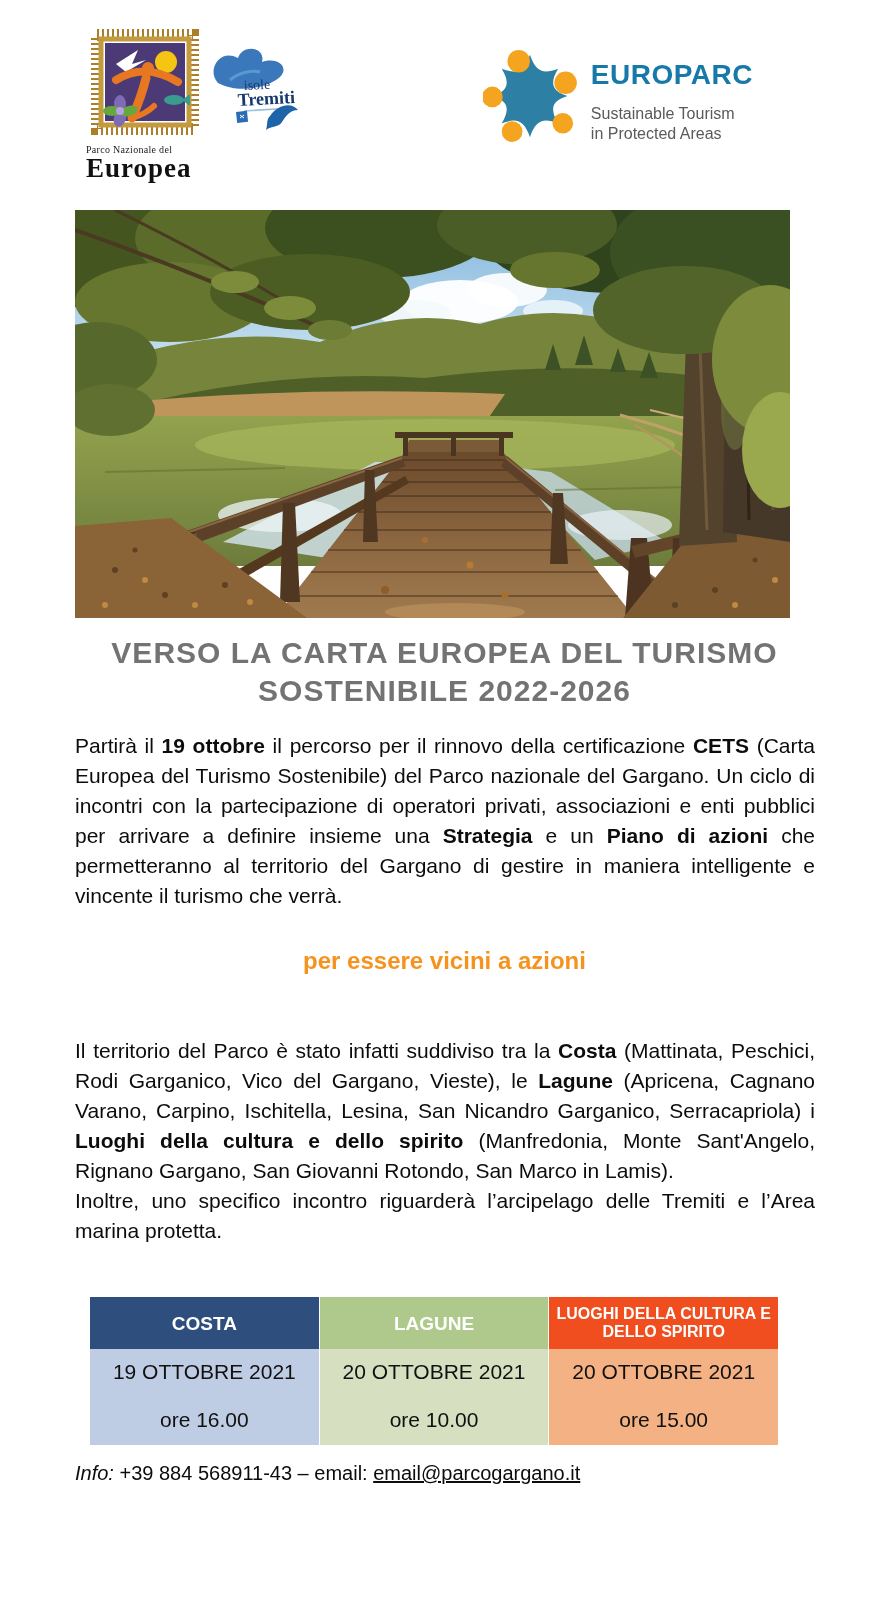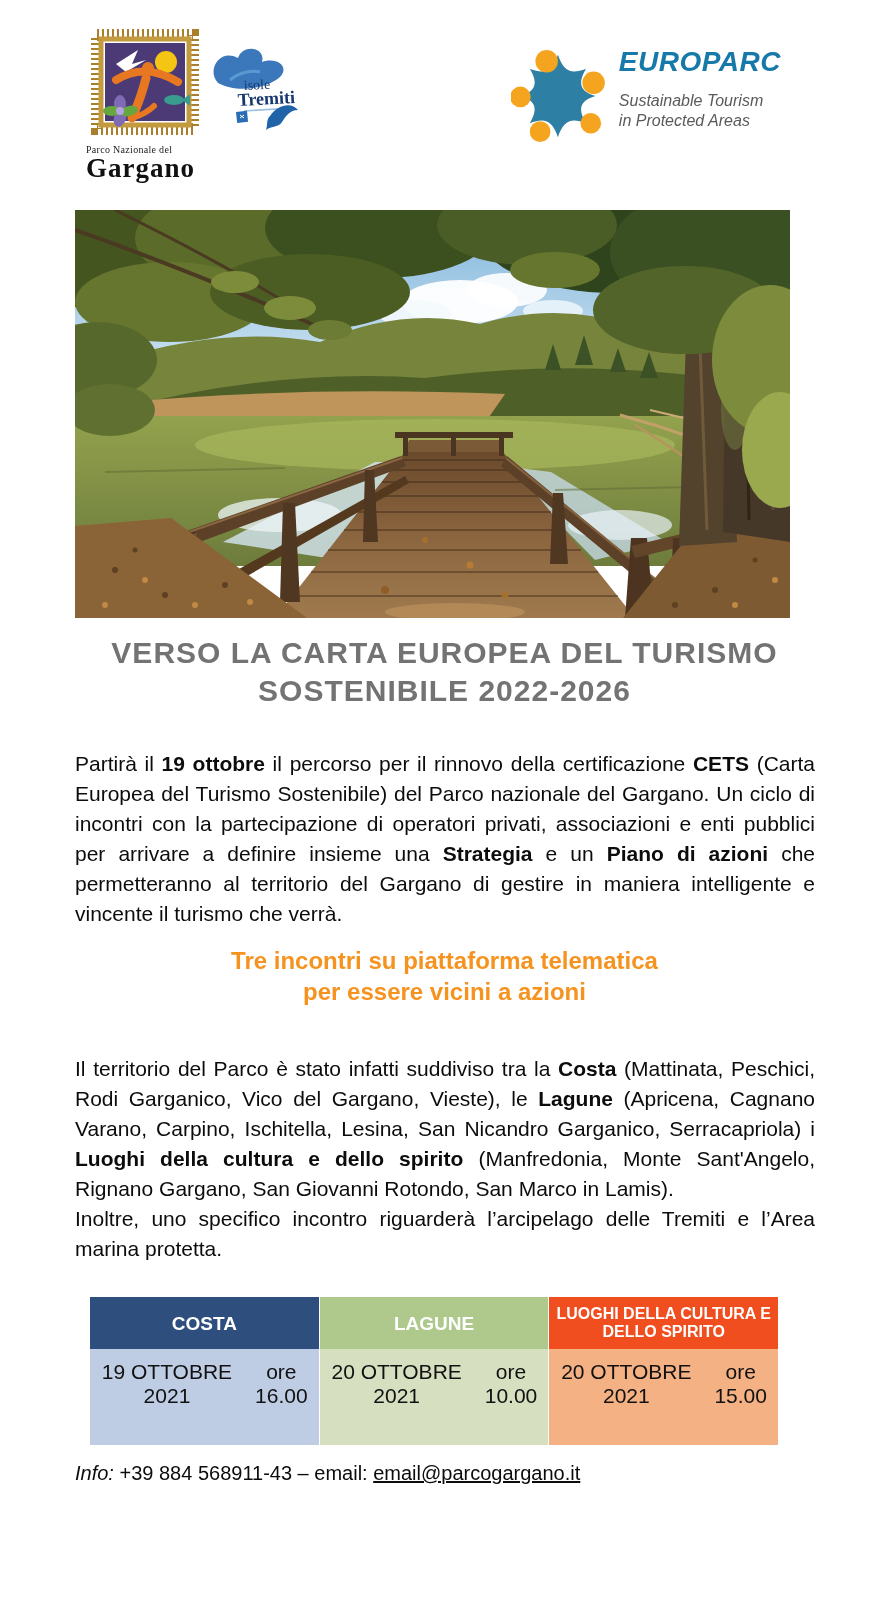--- a/index.html
+++ b/index.html
@@ -6,48 +6,48 @@
   .page{position:relative;width:889px;height:1600px;background:#ffffff;overflow:hidden;
         font-family:"Liberation Sans", sans-serif;color:#151515;}
 
   
   .logo-block{position:absolute;}
   .gargano{left:86px;top:26px;width:120px;text-align:left;}
   .gargano .sub{font-family:"Liberation Serif", serif;font-size:10px;color:#1a1a1a;margin-top:2px;letter-spacing:.3px;}
   .gargano .big{font-family:"Liberation Serif", serif;font-size:27px;font-weight:bold;color:#111;
                 letter-spacing:1px;line-height:26px;}
   .tremiti{left:200px;top:38px;width:105px;}
-  .europarc{left:511px;top:48px;width:270px;display:flex;align-items:flex-start;gap:14px;font-style:italic;}
+  .europarc{left:483px;top:48px;width:270px;display:flex;align-items:flex-end;gap:14px;}
   .europarc .words{line-height:1;}
   .europarc .brand{font-size:28px;font-weight:bold;color:#1779a8;letter-spacing:.5px;}
   .europarc .tag{font-size:16px;color:#5a5a5a;line-height:20px;margin-top:15px;}
 
   
   .photo{position:absolute;left:75px;top:210px;width:715px;height:408px;overflow:hidden;}
 
   
   .title{position:absolute;left:0;top:634px;width:100%;text-align:center;
          color:#737373;font-weight:bold;font-size:30px;line-height:38px;letter-spacing:1px;}
 
   
   .bodytext{position:absolute;left:75px;width:740px;font-size:21px;line-height:30px;
-            text-align:justify;color:#0c0c0c;margin-top:18px;}
+            text-align:justify;color:#0c0c0c;}
   .p1{top:731px;}
   .p2{top:1036px;}
   .subhead{position:absolute;left:0;top:945px;width:100%;text-align:center;
            color:#f6921e;font-weight:bold;font-size:24px;line-height:31px;}
 
   
   .sched{position:absolute;left:90px;top:1297px;width:688px;display:flex;}
   .sched .col{width:229px;margin-right:1px;}
   .sched .col:last-child{margin-right:0;}
   .sched .hdr{height:52px;display:flex;align-items:center;justify-content:center;text-align:center;
               color:#ffffff;font-weight:bold;font-size:19px;line-height:21px;padding:0 6px;box-sizing:border-box;}
   .sched .col:nth-child(3) .hdr{font-size:16px;line-height:18px;}
-  .sched .bdy{height:96px;display:flex;flex-direction:row;justify-content:space-between;
+  .sched .bdy{height:96px;display:flex;flex-direction:column;justify-content:space-between;
               text-align:center;font-size:21px;color:#111;padding:11px 0 13px 0;box-sizing:border-box;}
   .hdr-costa{background:#2e4f7e;} .bdy-costa{background:#bfcde4;}
   .hdr-lagune{background:#afc98c;} .bdy-lagune{background:#d6e0c0;}
   .hdr-luoghi{background:#f04e1e;} .bdy-luoghi{background:#f4b183;}
 
   
   .footer{position:absolute;left:75px;top:1462px;font-size:20px;color:#0c0c0c;}
   .footer .lbl{font-style:italic;}
   .footer a{color:#0c0c0c;text-decoration:underline;}
 </style>
@@ -69,21 +69,21 @@
       <circle cx="62" cy="42" r="6" fill="#e87722"></circle>
       <ellipse cx="88" cy="74" rx="10" ry="5" fill="#3a9b8f"></ellipse>
       <path d="M96,74 L104,68 L104,80 Z" fill="#3a9b8f"></path>
       <ellipse cx="34" cy="78" rx="6" ry="9" fill="#7f6ab5"></ellipse>
       <ellipse cx="34" cy="92" rx="6" ry="9" fill="#7f6ab5" transform="rotate(20 34 92)"></ellipse>
       <ellipse cx="26" cy="85" rx="9" ry="5" fill="#66a83f"></ellipse>
       <ellipse cx="43" cy="85" rx="9" ry="5" fill="#66a83f" transform="rotate(-15 43 85)"></ellipse>
       <circle cx="34" cy="85" r="4" fill="#b5a2e0"></circle>
     </svg>
     <div class="sub">Parco Nazionale del</div>
-    <div class="big">Gargano</div>
+    <div class="big">Europea</div>
   </div>
 
   <div class="logo-block tremiti">
     <svg width="105" height="100" viewBox="0 0 105 100">
       <path d="M18,45 C6,32 20,10 38,20 C42,6 66,8 62,24 C80,18 92,32 76,42 C60,52 34,54 18,45 Z" fill="#2a6db5" opacity="0.92"></path>
       <path d="M30,42 C40,34 52,32 60,34" fill="none" stroke="#5fa3d8" stroke-width="3" opacity="0.8"></path>
       <text x="44" y="52" font-family="Liberation Serif, serif" font-size="14" fill="#16386e" transform="rotate(-3 44 52)">isole</text>
       <text x="38" y="68" font-family="Liberation Serif, serif" font-size="18" font-weight="bold" fill="#16386e" transform="rotate(-3 38 68)">Tremiti</text>
       <line x1="44" y1="73" x2="92" y2="70" stroke="#9bc0dd" stroke-width="1.5"></line>
       <rect x="36" y="74" width="11" height="11" fill="#2a6db5" transform="rotate(-6 36 74)"></rect>
@@ -248,21 +248,20 @@
   </div>
 
   <div class="title">
     <div>VERSO LA CARTA EUROPEA DEL TURISMO</div>
     <div>SOSTENIBILE 2022-2026</div>
   </div>
 
   <div class="bodytext p1"><span>Partirà il </span><b>19 ottobre</b><span> il percorso per il rinnovo della certificazione </span><b>CETS</b><span> (Carta Europea del Turismo Sostenibile) del Parco nazionale del Gargano. Un ciclo di incontri con la partecipazione di operatori privati, associazioni e enti pubblici per arrivare a definire insieme una </span><b>Strategia</b><span> e un </span><b>Piano di azioni</b><span> che permetteranno al territorio del Gargano di gestire in maniera intelligente e vincente il turismo che verrà.</span></div>
 
   <div class="subhead">
-    <div>Tre incontri su piattaforma telematica</div>
     <div>per essere vicini a azioni</div>
   </div>
 
   <div class="bodytext p2">
     <div><span>Il territorio del Parco è stato infatti suddiviso tra la </span><b>Costa</b><span> (Mattinata, Peschici, Rodi Garganico, Vico del Gargano, Vieste), le </span><b>Lagune</b><span> (Apricena, Cagnano Varano, Carpino, Ischitella, Lesina, San Nicandro Garganico, Serracapriola) i </span><b>Luoghi della cultura e dello spirito</b><span> (Manfredonia, Monte Sant'Angelo, Rignano Gargano, San Giovanni Rotondo, San Marco in Lamis).</span></div>
     <div><span>Inoltre, uno specifico incontro riguarderà l’arcipelago delle Tremiti e l’Area marina protetta.</span></div>
   </div>
 
   <div class="sched">
     <div class="col">

